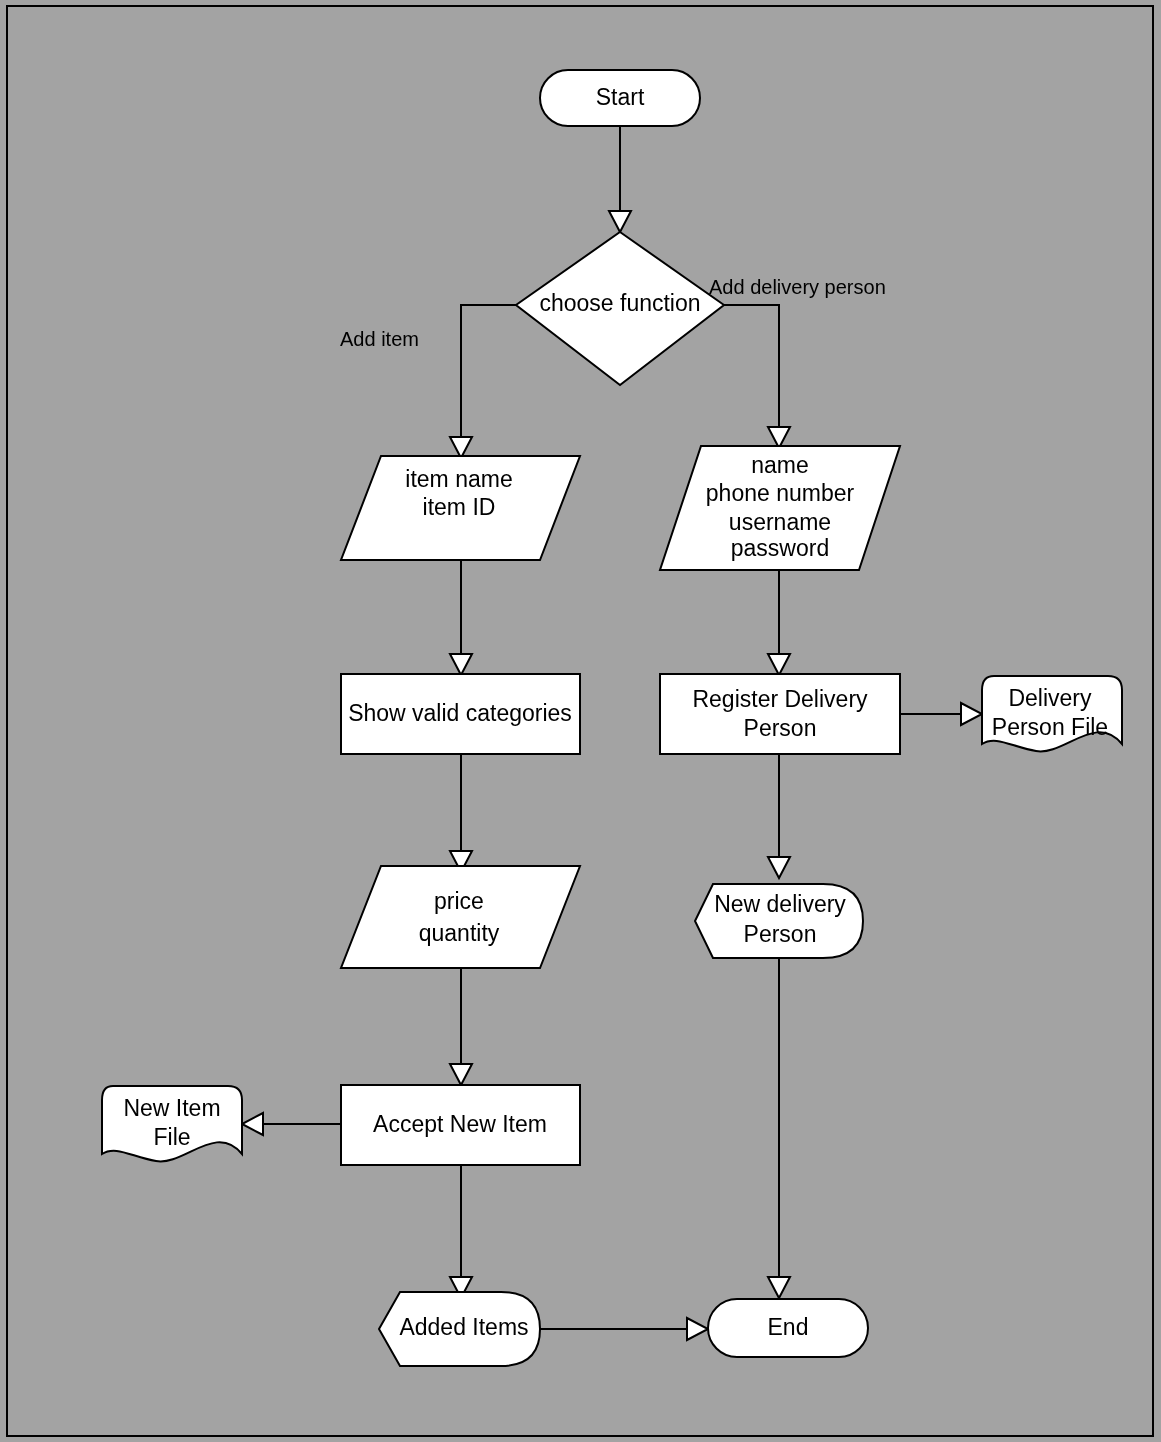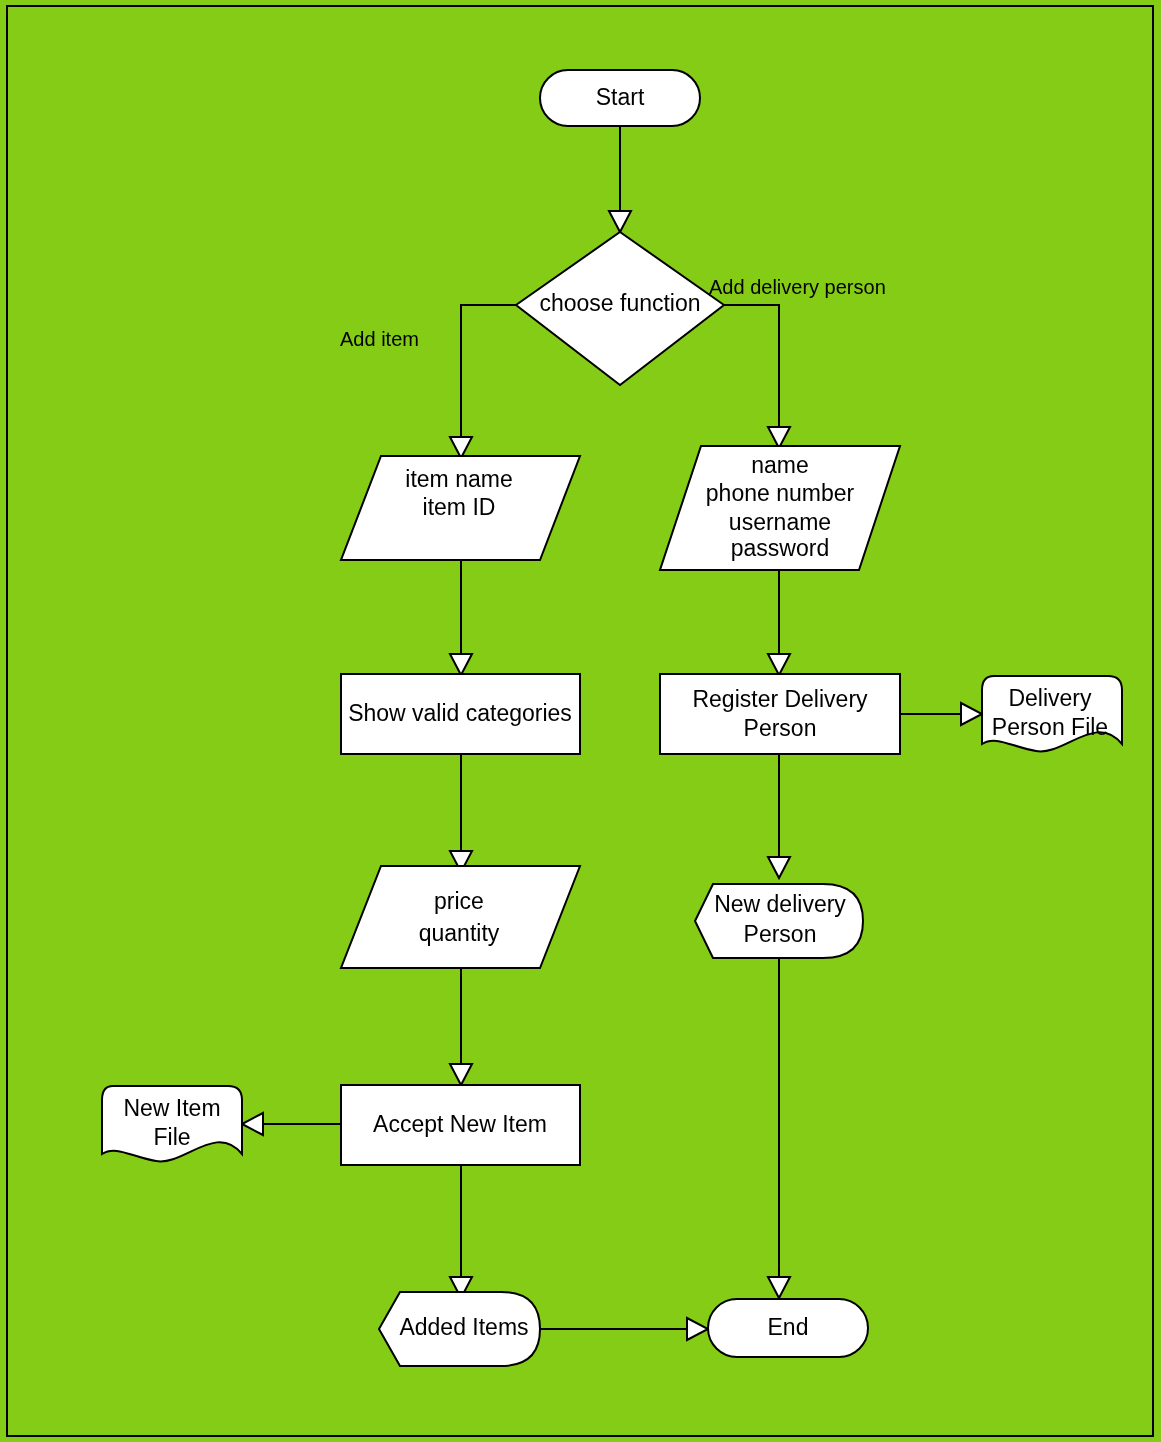--- a/index.html
+++ b/index.html
@@ -7,21 +7,21 @@
     padding: 0;
     background: #ffffff;
   }
   body {
     font-family: "Liberation Sans", sans-serif;
   }
   #canvas-wrap {
     position: relative;
     width: 1161px;
     height: 1442px;
-    background: #84cc16;
+    background: #a3a3a3;
     overflow: hidden;
   }
   svg#flowchart {
     display: block;
     width: 1161px;
     height: 1442px;
   }
   .shape {
     fill: #ffffff;
     stroke: #000000;

